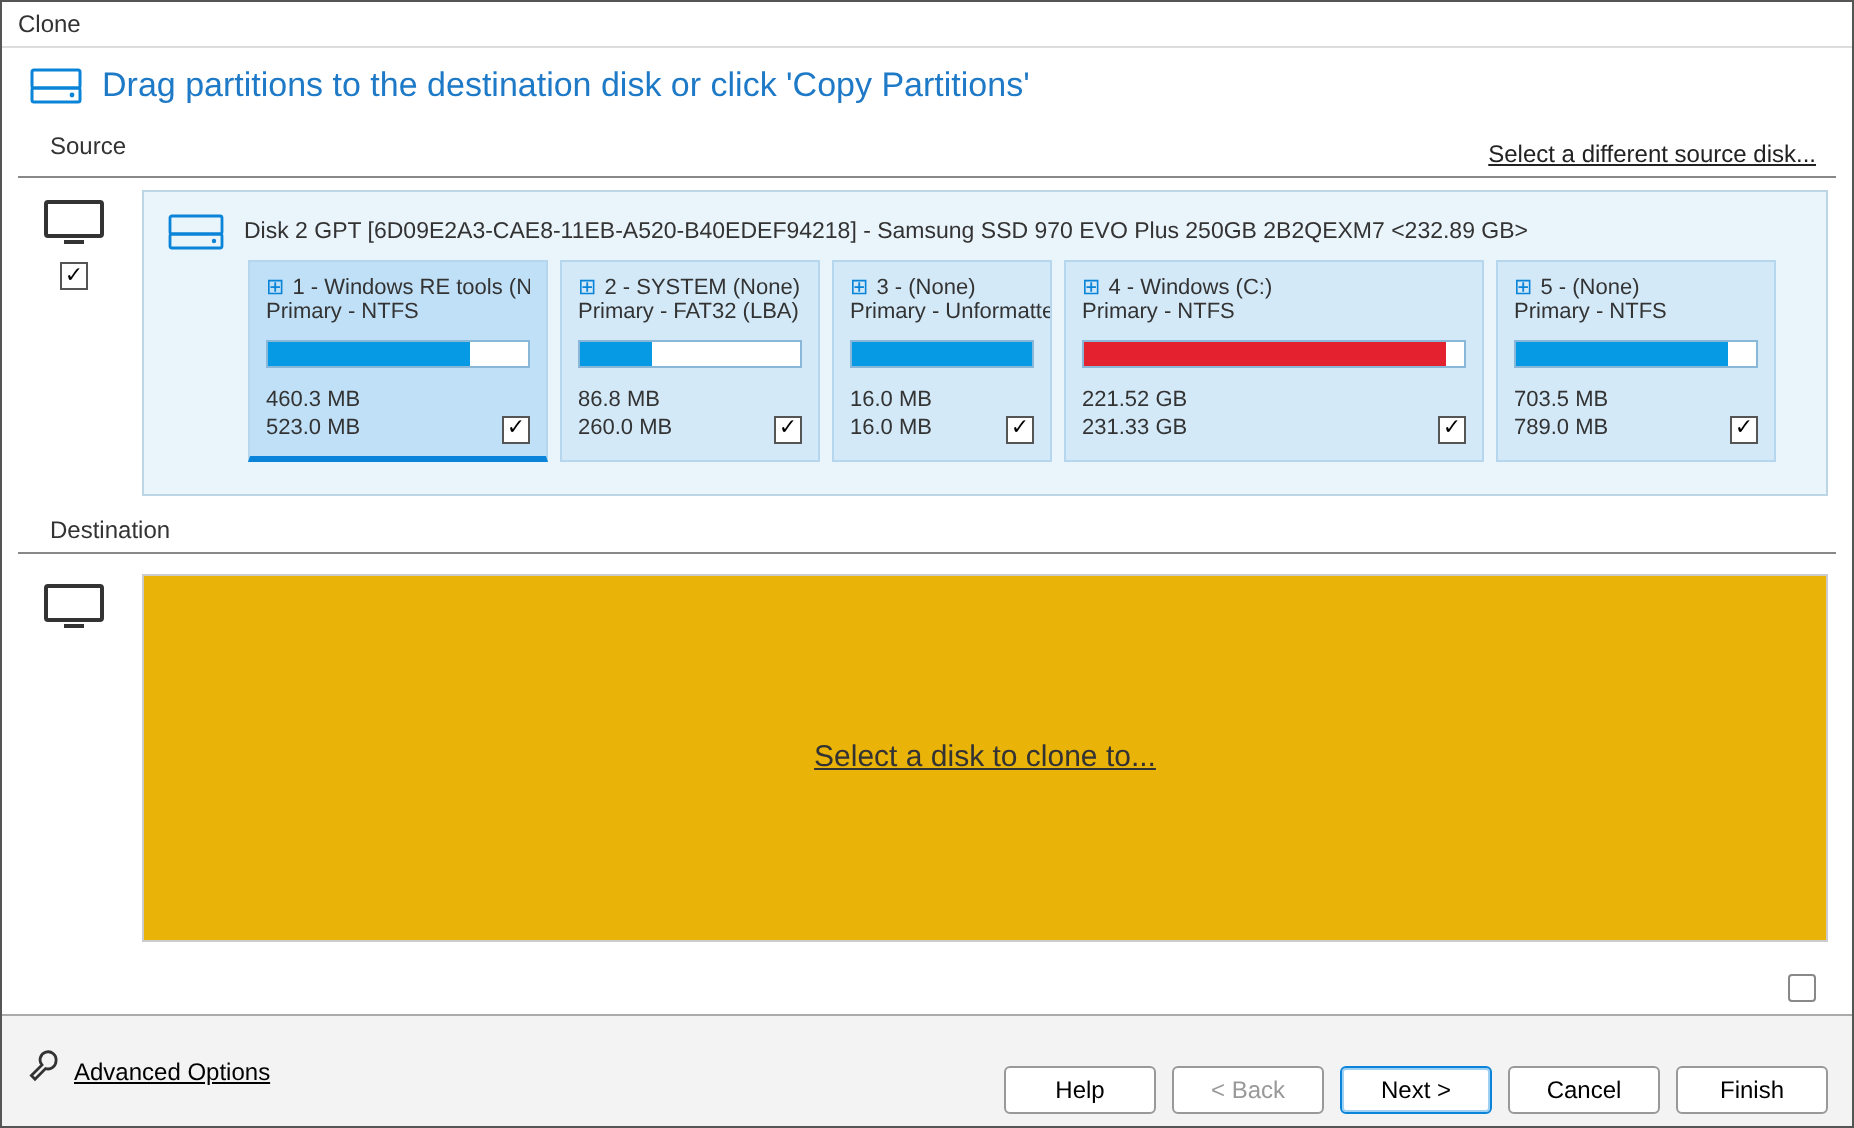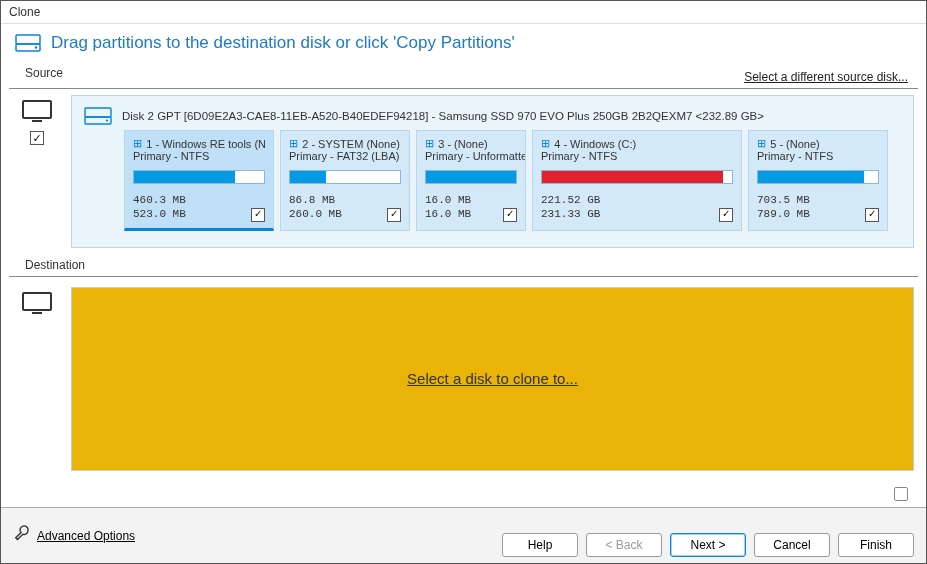--- a/index.html
+++ b/index.html
@@ -141,21 +141,20 @@
   .usage-fill {
     height: 100%;
   }
   .usage-fill.blue { background: #069ae4; }
   .usage-fill.red { background: #e3212f; }
   .part-footer {
     display: flex;
     justify-content: space-between;
     align-items: flex-end;
     gap: 6px;
-    font-family: Liberation Mono, monospace;
   }
   .sizes {
     font-size: 11px;
     line-height: 1.25;
     color: #333;
   }
   .dest-body {
     display: flex;
     padding: 10px 12px;
     gap: 10px;

